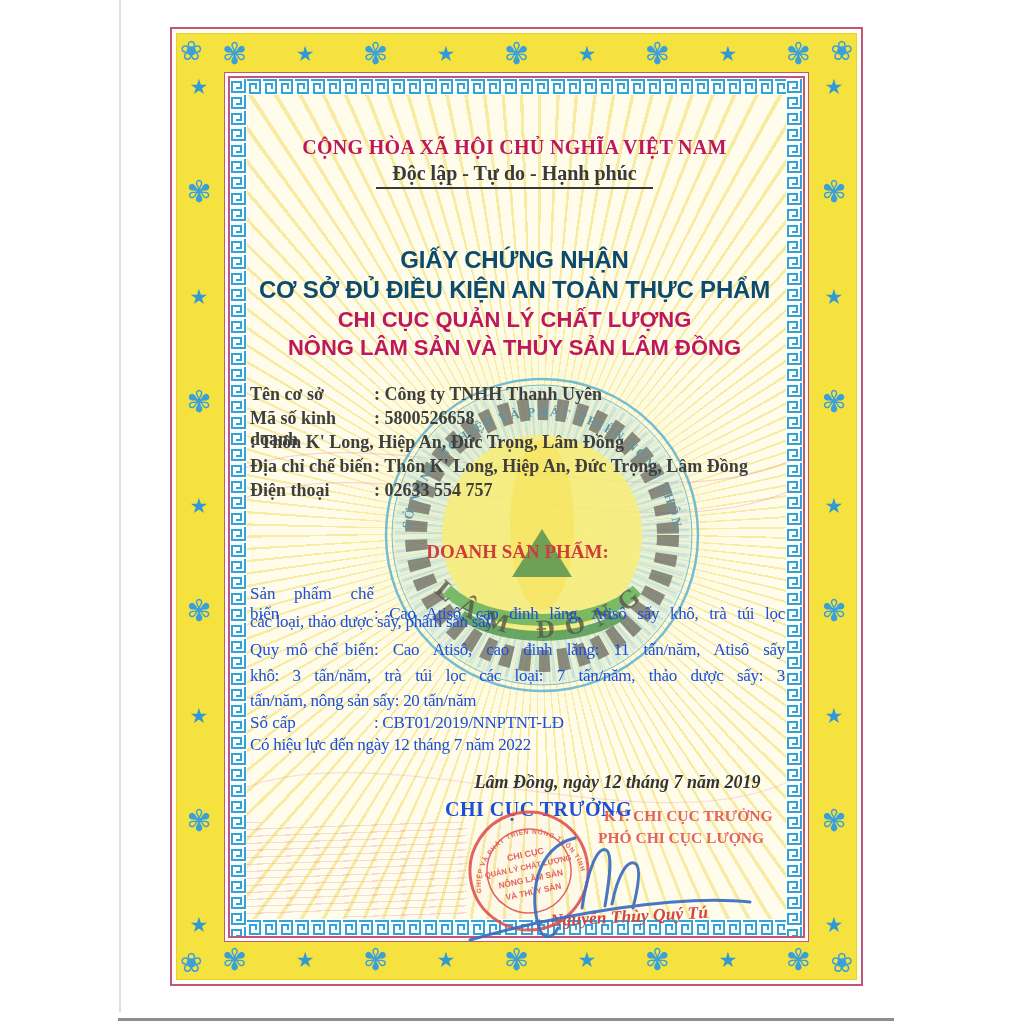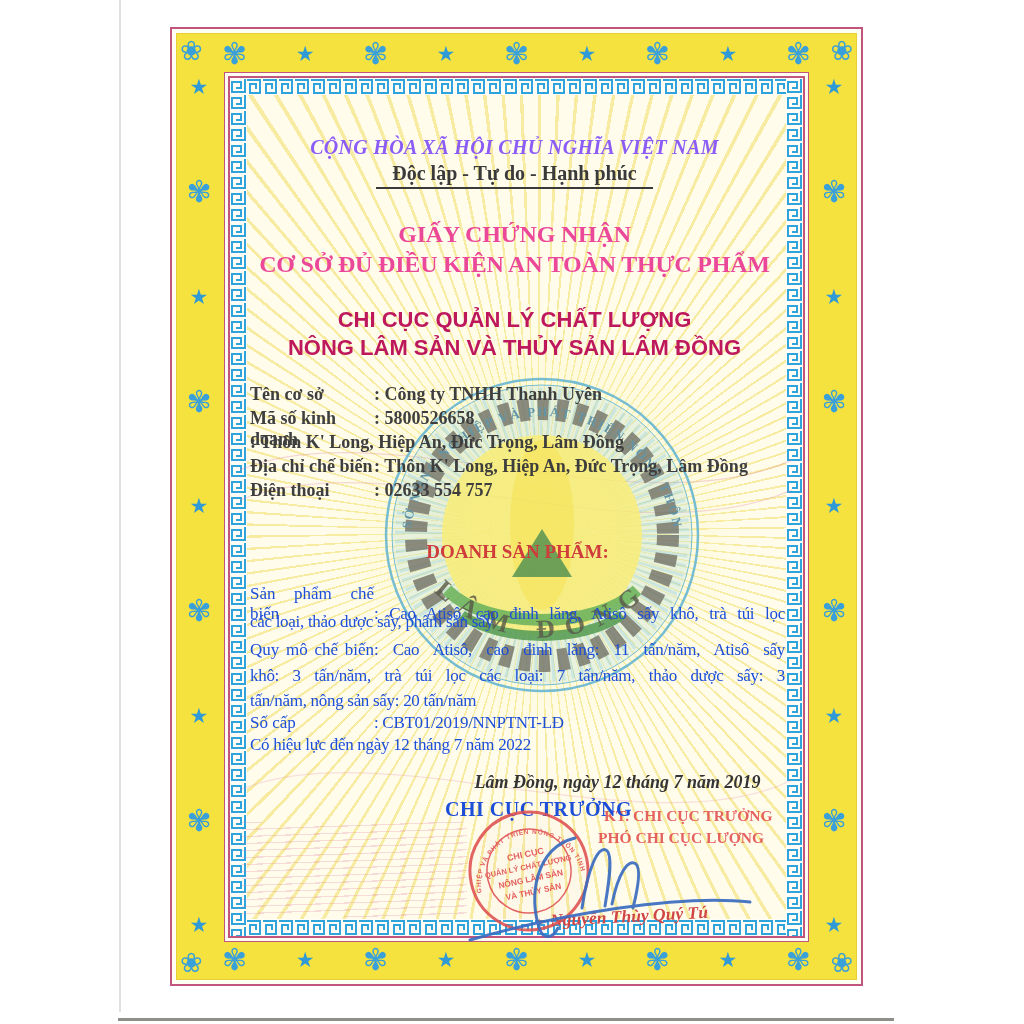--- a/index.html
+++ b/index.html
@@ -31,26 +31,26 @@
   .deco-left{top:48px;bottom:48px;left:4px;width:46px;}
   .deco-right{top:48px;bottom:48px;right:4px;width:46px;}
   .glyph{font-family:"DejaVu Sans",sans-serif;color:#3aa0da;line-height:1;}
   .g-lotus{font-size:30px;}
   .g-star{font-size:21px;color:#2f9ad6;}
   .g-rosette{position:absolute;font-family:"DejaVu Sans",sans-serif;color:#3aa0da;font-size:27px;z-index:2;line-height:1;}
   
   .layer{position:absolute;inset:0;z-index:3;}
   .abs{position:absolute;}
   .center{text-align:center;}
-  .hdr{left:246px;width:537px;color:#8b5cf6;font-weight:bold;font-size:20px;letter-spacing:0.3px;font-style:italic;}
+  .hdr{left:246px;width:537px;color:#be185d;font-weight:bold;font-size:20px;letter-spacing:0.3px;}
   .hdr2-wrap{left:246px;width:537px;text-align:center;}
   .hdr2{display:inline-block;color:#3a3a3a;font-weight:bold;font-size:20px;
         border-bottom:2px solid #3a3a3a;padding:0 16px 2px 16px;}
-  .title{left:246px;width:537px;font-family:Liberation Serif, serif;
-         font-weight:bold;color:#ec4899;font-size:24px;letter-spacing:-0.2px;}
+  .title{left:246px;width:537px;font-family:Liberation Sans, sans-serif;
+         font-weight:bold;color:#0c4a6e;font-size:24px;letter-spacing:-0.2px;margin-top:25px;}
   .issuer{left:246px;width:537px;font-family:"Liberation Sans","DejaVu Sans",sans-serif;
           font-weight:bold;color:#be185d;font-size:22px;}
   .fieldrow{left:250px;width:537px;display:flex;font-weight:bold;font-size:18px;color:#3e3e3e;}
   .flabel{display:inline-block;width:124px;flex:0 0 124px;}
   .statement{left:250px;width:535px;font-weight:bold;font-size:19px;color:#cf3c3c;text-align:center;}
   .dline{left:250px;width:535px;font-weight:normal;font-size:17px;color:#1d4ed8;letter-spacing:-0.3px;white-space:nowrap;}
   .dline .flabel{letter-spacing:0;}
   .just{white-space:normal;text-align:justify;text-align-last:justify;}
   .pdate{left:445px;width:345px;text-align:center;font-style:italic;font-weight:bold;font-size:18px;color:#343434;}
   .stitle{left:445px;width:345px;text-align:left;font-weight:bold;font-size:20px;color:#1d4ed8;letter-spacing:0.5px;}

